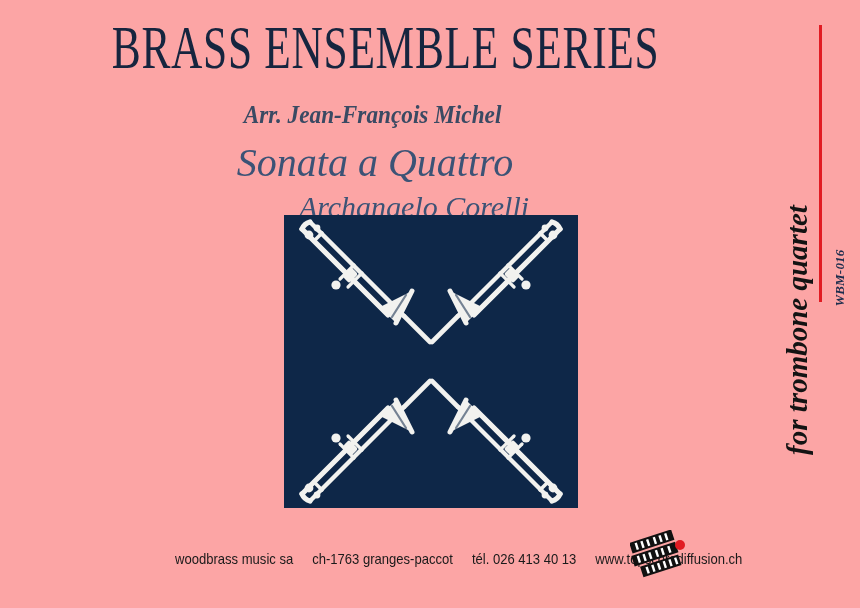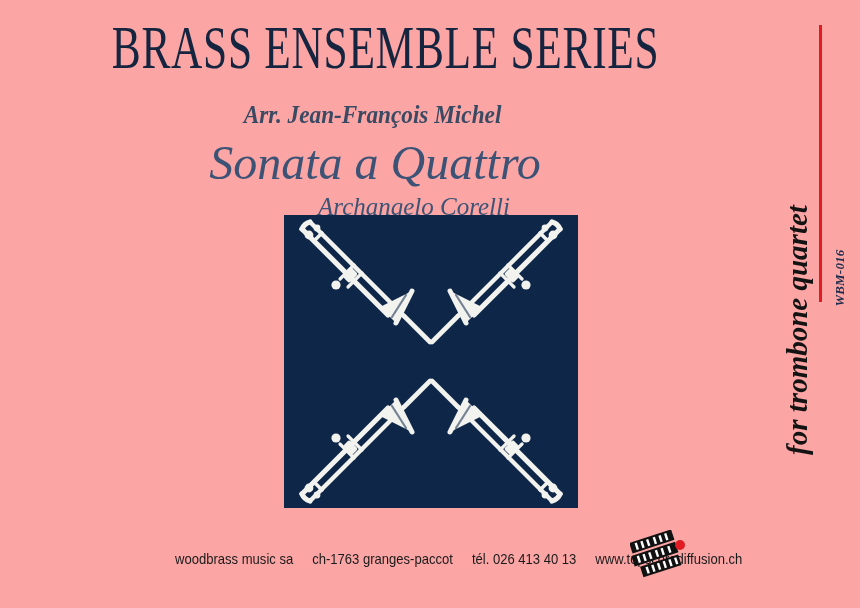--- a/index.html
+++ b/index.html
@@ -55,37 +55,37 @@
   
   #work-title {
     position: absolute;
     left: 0;
     top: 140px;
     width: 750px;
     text-align: center;
     font-family: "Liberation Serif", serif;
     font-style: italic;
     font-weight: 400;
-    font-size: 48px;
+    font-size: 40px;
     line-height: 46px;
     color: #3c5376;
     white-space: nowrap;
   }
 
   
   #composer {
     position: absolute;
     left: 0;
     top: 192px;
     width: 828px;
     text-align: center;
     font-family: "Liberation Serif", serif;
     font-style: italic;
     font-weight: 400;
-    font-size: 25px;
+    font-size: 30px;
     line-height: 29px;
     color: #3c5376;
     white-space: nowrap;
   }
 
   
   #artwork {
     position: absolute;
     left: 284px;
     top: 215px;

